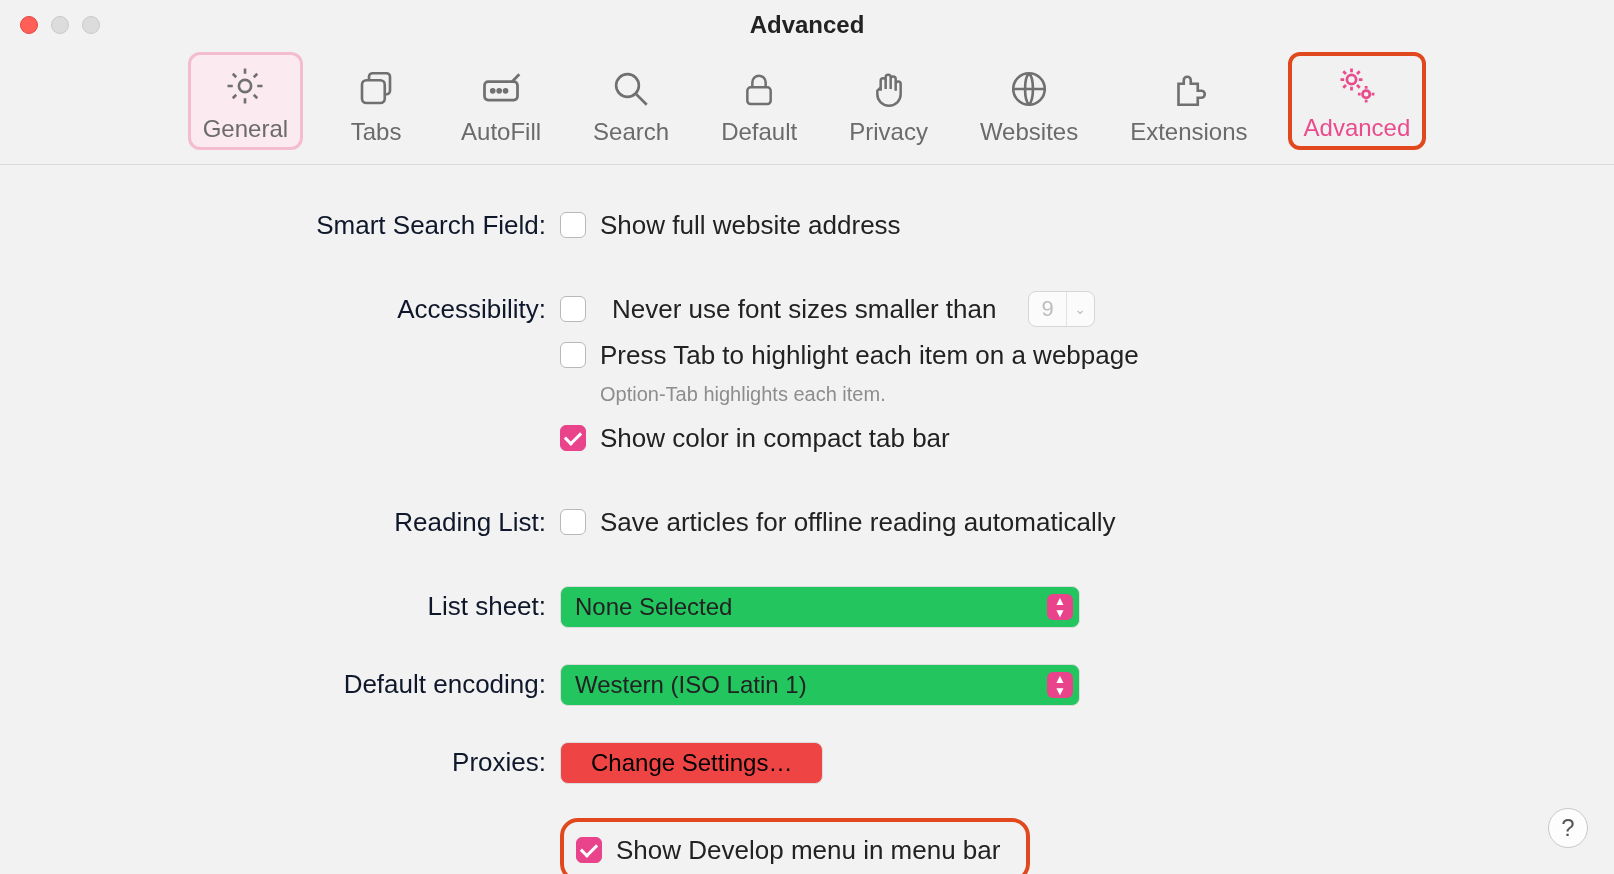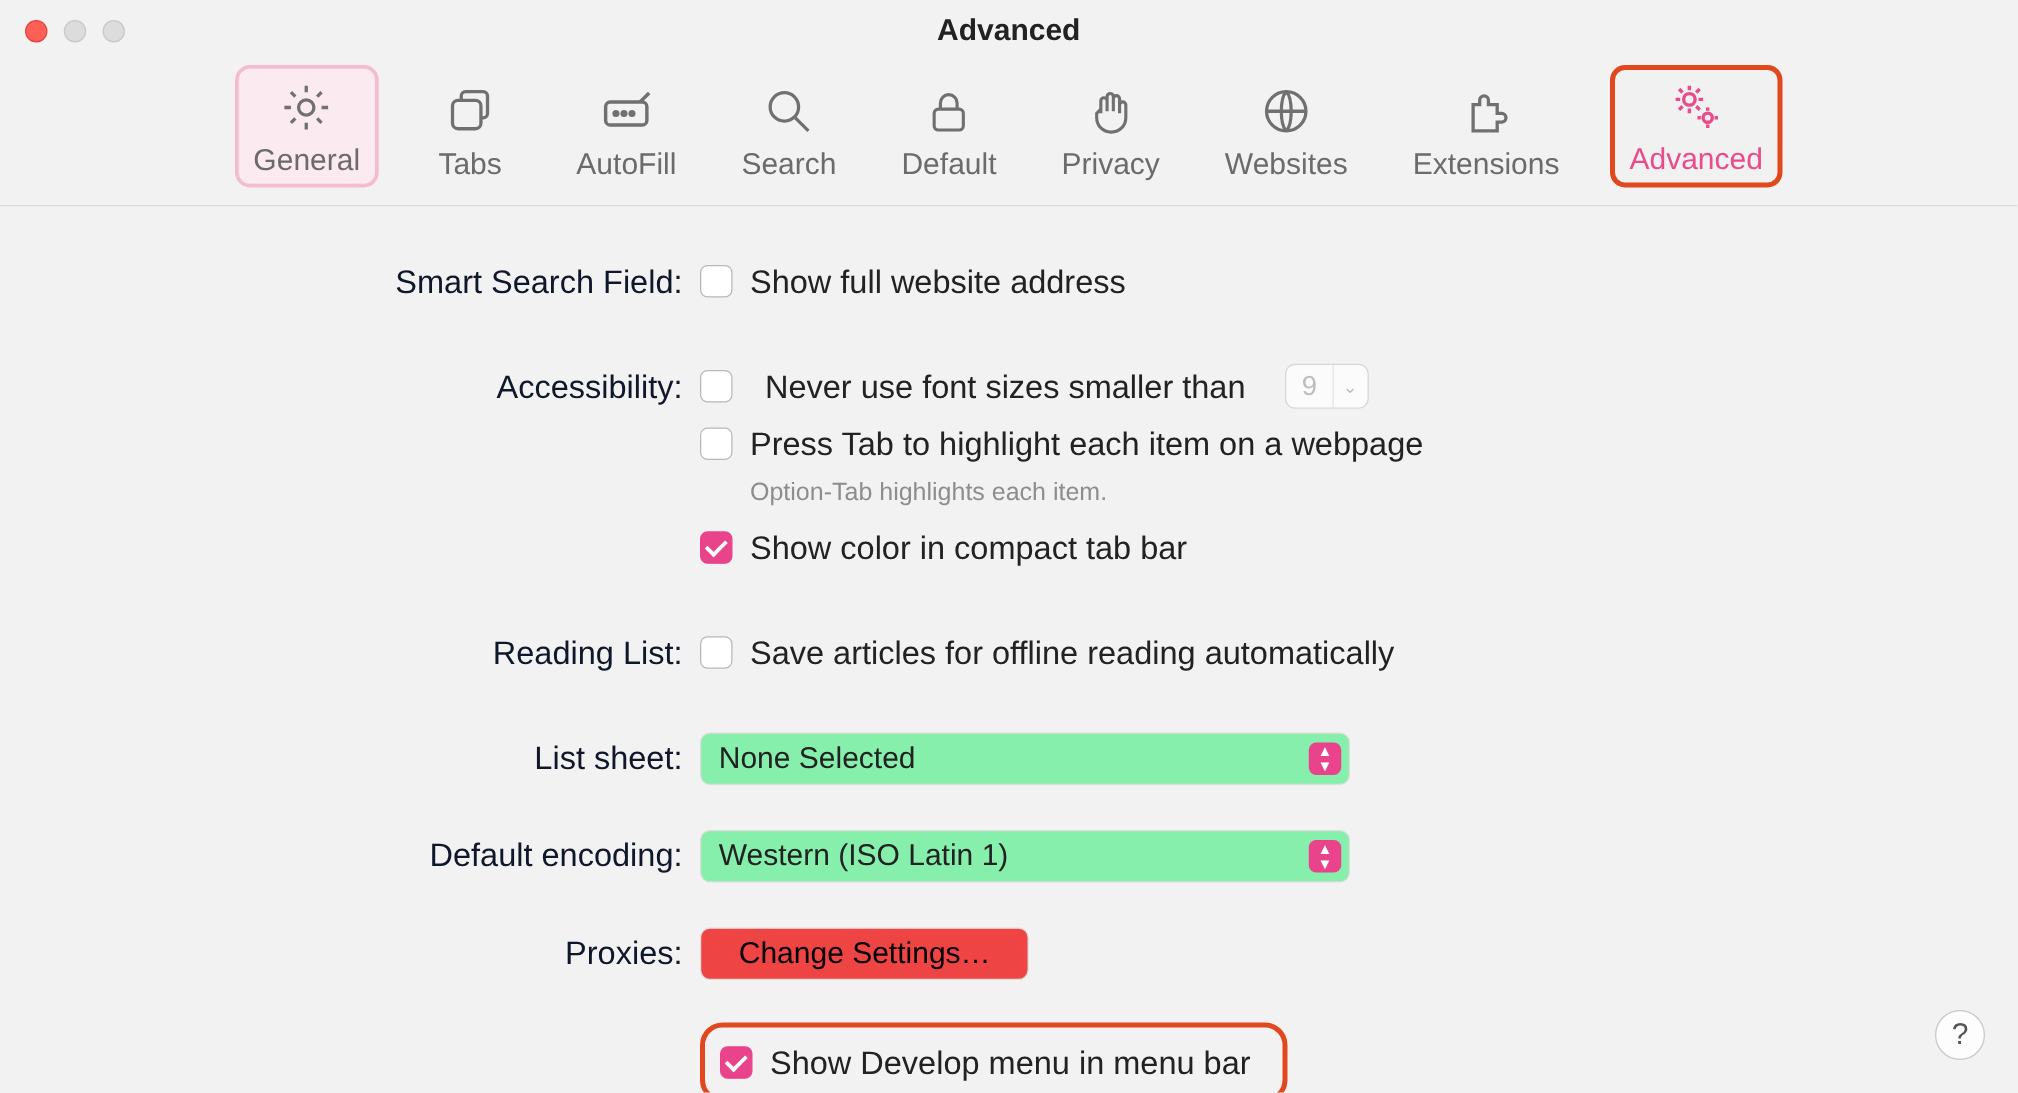--- a/index.html
+++ b/index.html
@@ -144,21 +144,21 @@
     font-size: 14px;
     border-left: 1px solid #e3e3e3;
     height: 100%;
   }
   .selectbox {
     display: inline-flex;
     align-items: center;
     justify-content: space-between;
     width: 520px;
     height: 42px;
-    background: #86efac;
+    background: #22c55e;
     border: 1px solid #dcdcdc;
     border-radius: 8px;
     padding: 0 6px 0 14px;
     font-size: 24px;
   }
   .selectbox .updown {
     width: 26px; height: 26px;
     background: #e9438b;
     border-radius: 6px;
     display:flex; align-items:center; justify-content:center;

